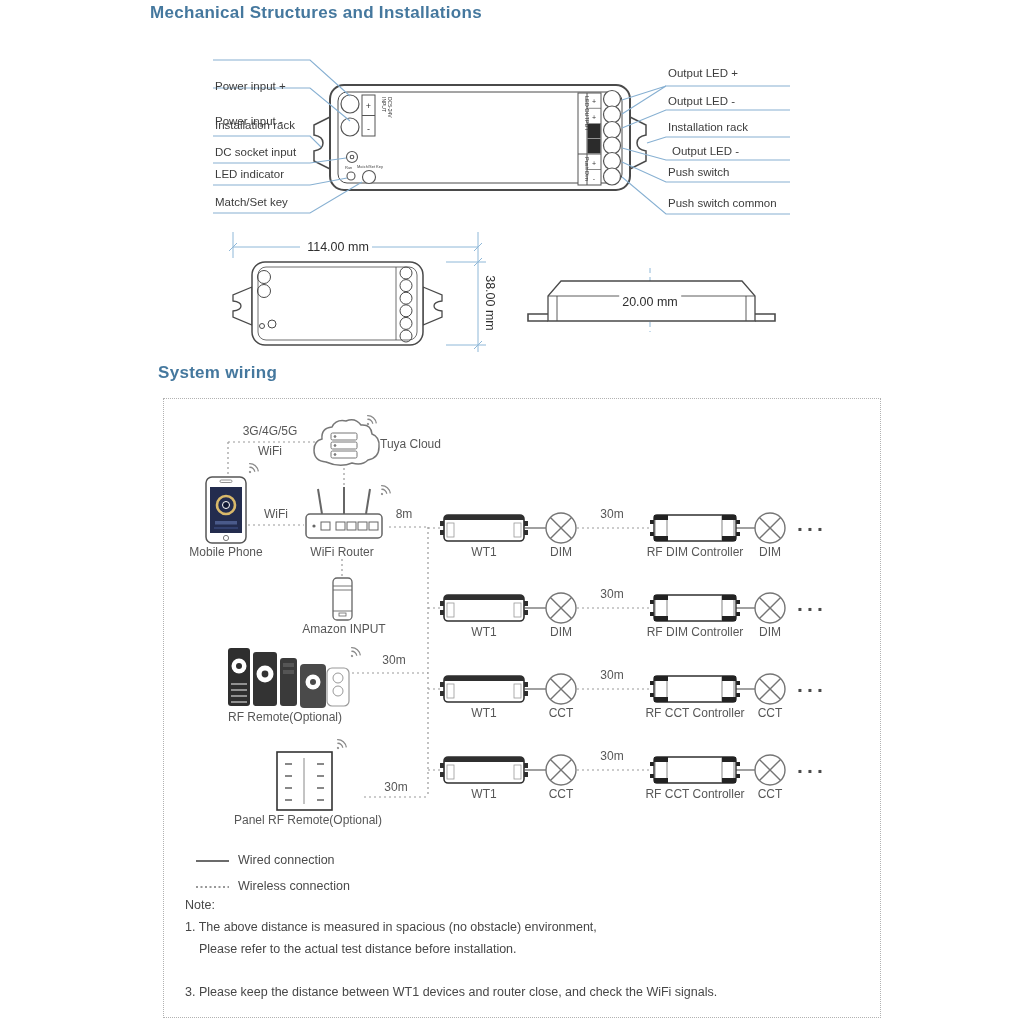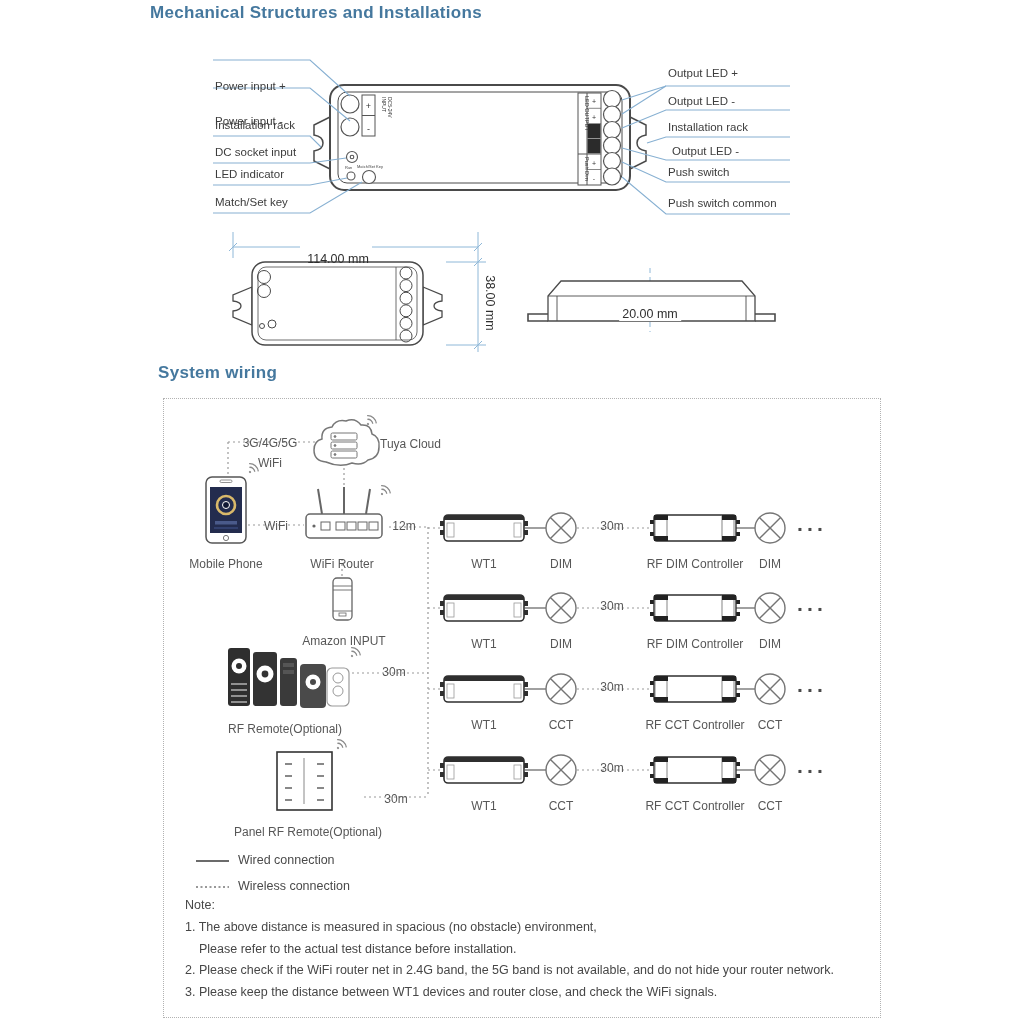--- a/index.html
+++ b/index.html
@@ -1,20 +1,20 @@
 <!DOCTYPE html>
 <html><head>
 <meta charset="utf-8">
 <style>
   html,body{margin:0;padding:0;background:#fff;}
   #page{position:relative;width:1024px;height:1024px;background:#ffffff;
         font-family:"Liberation Sans",sans-serif;overflow:hidden;}
   svg{position:absolute;left:0;top:0;}
   .lbl{position:absolute;font-size:11.5px;color:#3c3c3c;white-space:nowrap;line-height:1.15;}
-  .c{transform:translateX(-50%);margin-top:12px;}
+  .c{transform:translateX(-50%);}
   .title{font-size:17px;font-weight:bold;color:#45789e;letter-spacing:.3px;}
   .rowlbl{font-size:12px;color:#575757;}
   .dim{font-size:12.5px;color:#2f2f2f;}
   .rot{transform:translate(-50%,-50%) rotate(90deg);}
   .wbg{background:#fff;padding:0 3px;}
   .legendlbl{font-size:12.5px;color:#4a4a4a;}
   .note{font-size:12.5px;color:#474747;}
   .dots{font-size:21px;font-weight:bold;color:#4a4a4a;letter-spacing:3px;line-height:1;}
   .wirebox{position:absolute;left:163px;top:398px;width:716px;height:618px;
            border:1px dotted #b2b2b2;}
@@ -338,21 +338,21 @@
 <div class="lbl dim c wbg" style="left:650px;top:295px;">20.00 mm</div>
 
 <div class="lbl title" style="left:158px;top:363px;">System wiring</div>
 
 <div class="lbl rowlbl c" style="left:270px;top:425px;">3G/4G/5G</div>
 <div class="lbl rowlbl c" style="left:270px;top:445px;">WiFi</div>
 <div class="lbl rowlbl" style="left:380px;top:438px;">Tuya Cloud</div>
 <div class="lbl rowlbl c" style="left:226px;top:546px;text-align:center;">Mobile Phone</div>
 <div class="lbl rowlbl c" style="left:276px;top:508px;">WiFi</div>
 <div class="lbl rowlbl c" style="left:342px;top:546px;">WiFi Router</div>
-<div class="lbl rowlbl c" style="left:404px;top:508px;">12m</div>
+<div class="lbl rowlbl c" style="left:404px;top:508px;">8m</div>
 <div class="lbl rowlbl c" style="left:344px;top:623px;">Amazon INPUT</div>
 <div class="lbl rowlbl c" style="left:285px;top:711px;">RF Remote(Optional)</div>
 <div class="lbl rowlbl c" style="left:394px;top:654px;">30m</div>
 <div class="lbl rowlbl c" style="left:308px;top:814px;">Panel RF Remote(Optional)</div>
 <div class="lbl rowlbl c" style="left:396px;top:781px;">30m</div>
 
 <div class="lbl rowlbl c" style="left:484px;top:546px;">WT1</div>
 <div class="lbl rowlbl c" style="left:561px;top:546px;">DIM</div>
 <div class="lbl rowlbl c" style="left:612px;top:508px;">30m</div>
 <div class="lbl rowlbl c" style="left:695px;top:546px;">RF DIM Controller</div>
@@ -379,16 +379,15 @@
 <div class="lbl rowlbl c" style="left:695px;top:788px;">RF CCT Controller</div>
 <div class="lbl rowlbl c" style="left:770px;top:788px;">CCT</div>
 <div class="lbl dots" style="left:797px;top:760px;">···</div>
 
 <div class="lbl legendlbl" style="left:238px;top:853px;">Wired connection</div>
 <div class="lbl legendlbl" style="left:238px;top:879px;">Wireless connection</div>
 
 <div class="lbl note" style="left:185px;top:898px;">Note:</div>
 <div class="lbl note" style="left:185px;top:920px;">1. The above distance is measured in spacious (no obstacle) environment,</div>
 <div class="lbl note" style="left:199px;top:942px;">Please refer to the actual test distance before installation.</div>
-<div class="lbl note" style="left:185px;top:963px;">2. Please check if the WiFi router net in 2.4G band, the 5G band is not available, and do not hide your router network.</div>
 <div class="lbl note" style="left:185px;top:985px;">3. Please keep the distance between WT1 devices and router close, and check the WiFi signals.</div>
 
 </div>
 
 </body></html>

